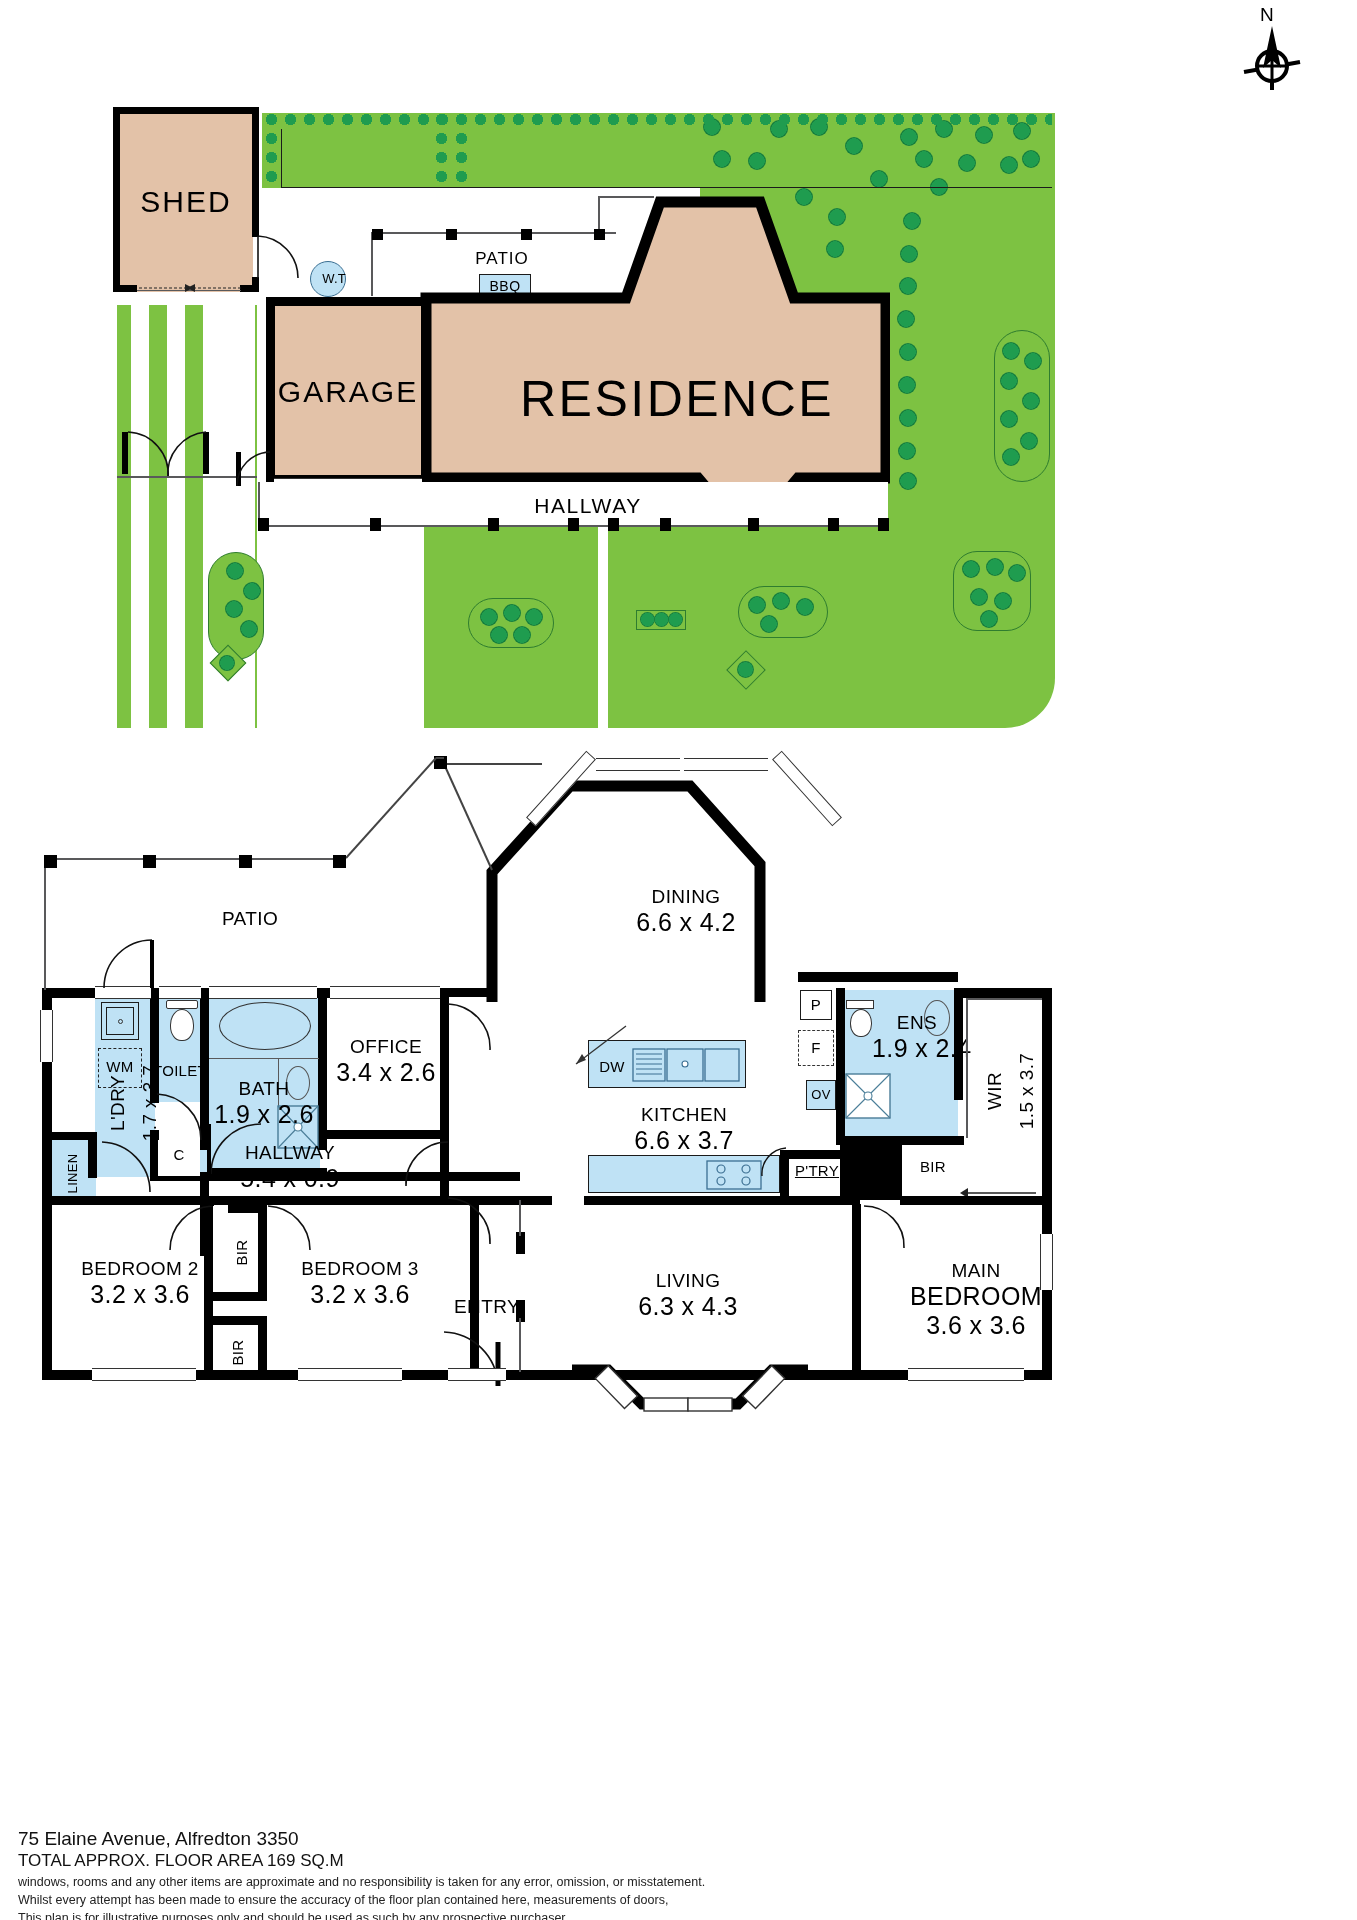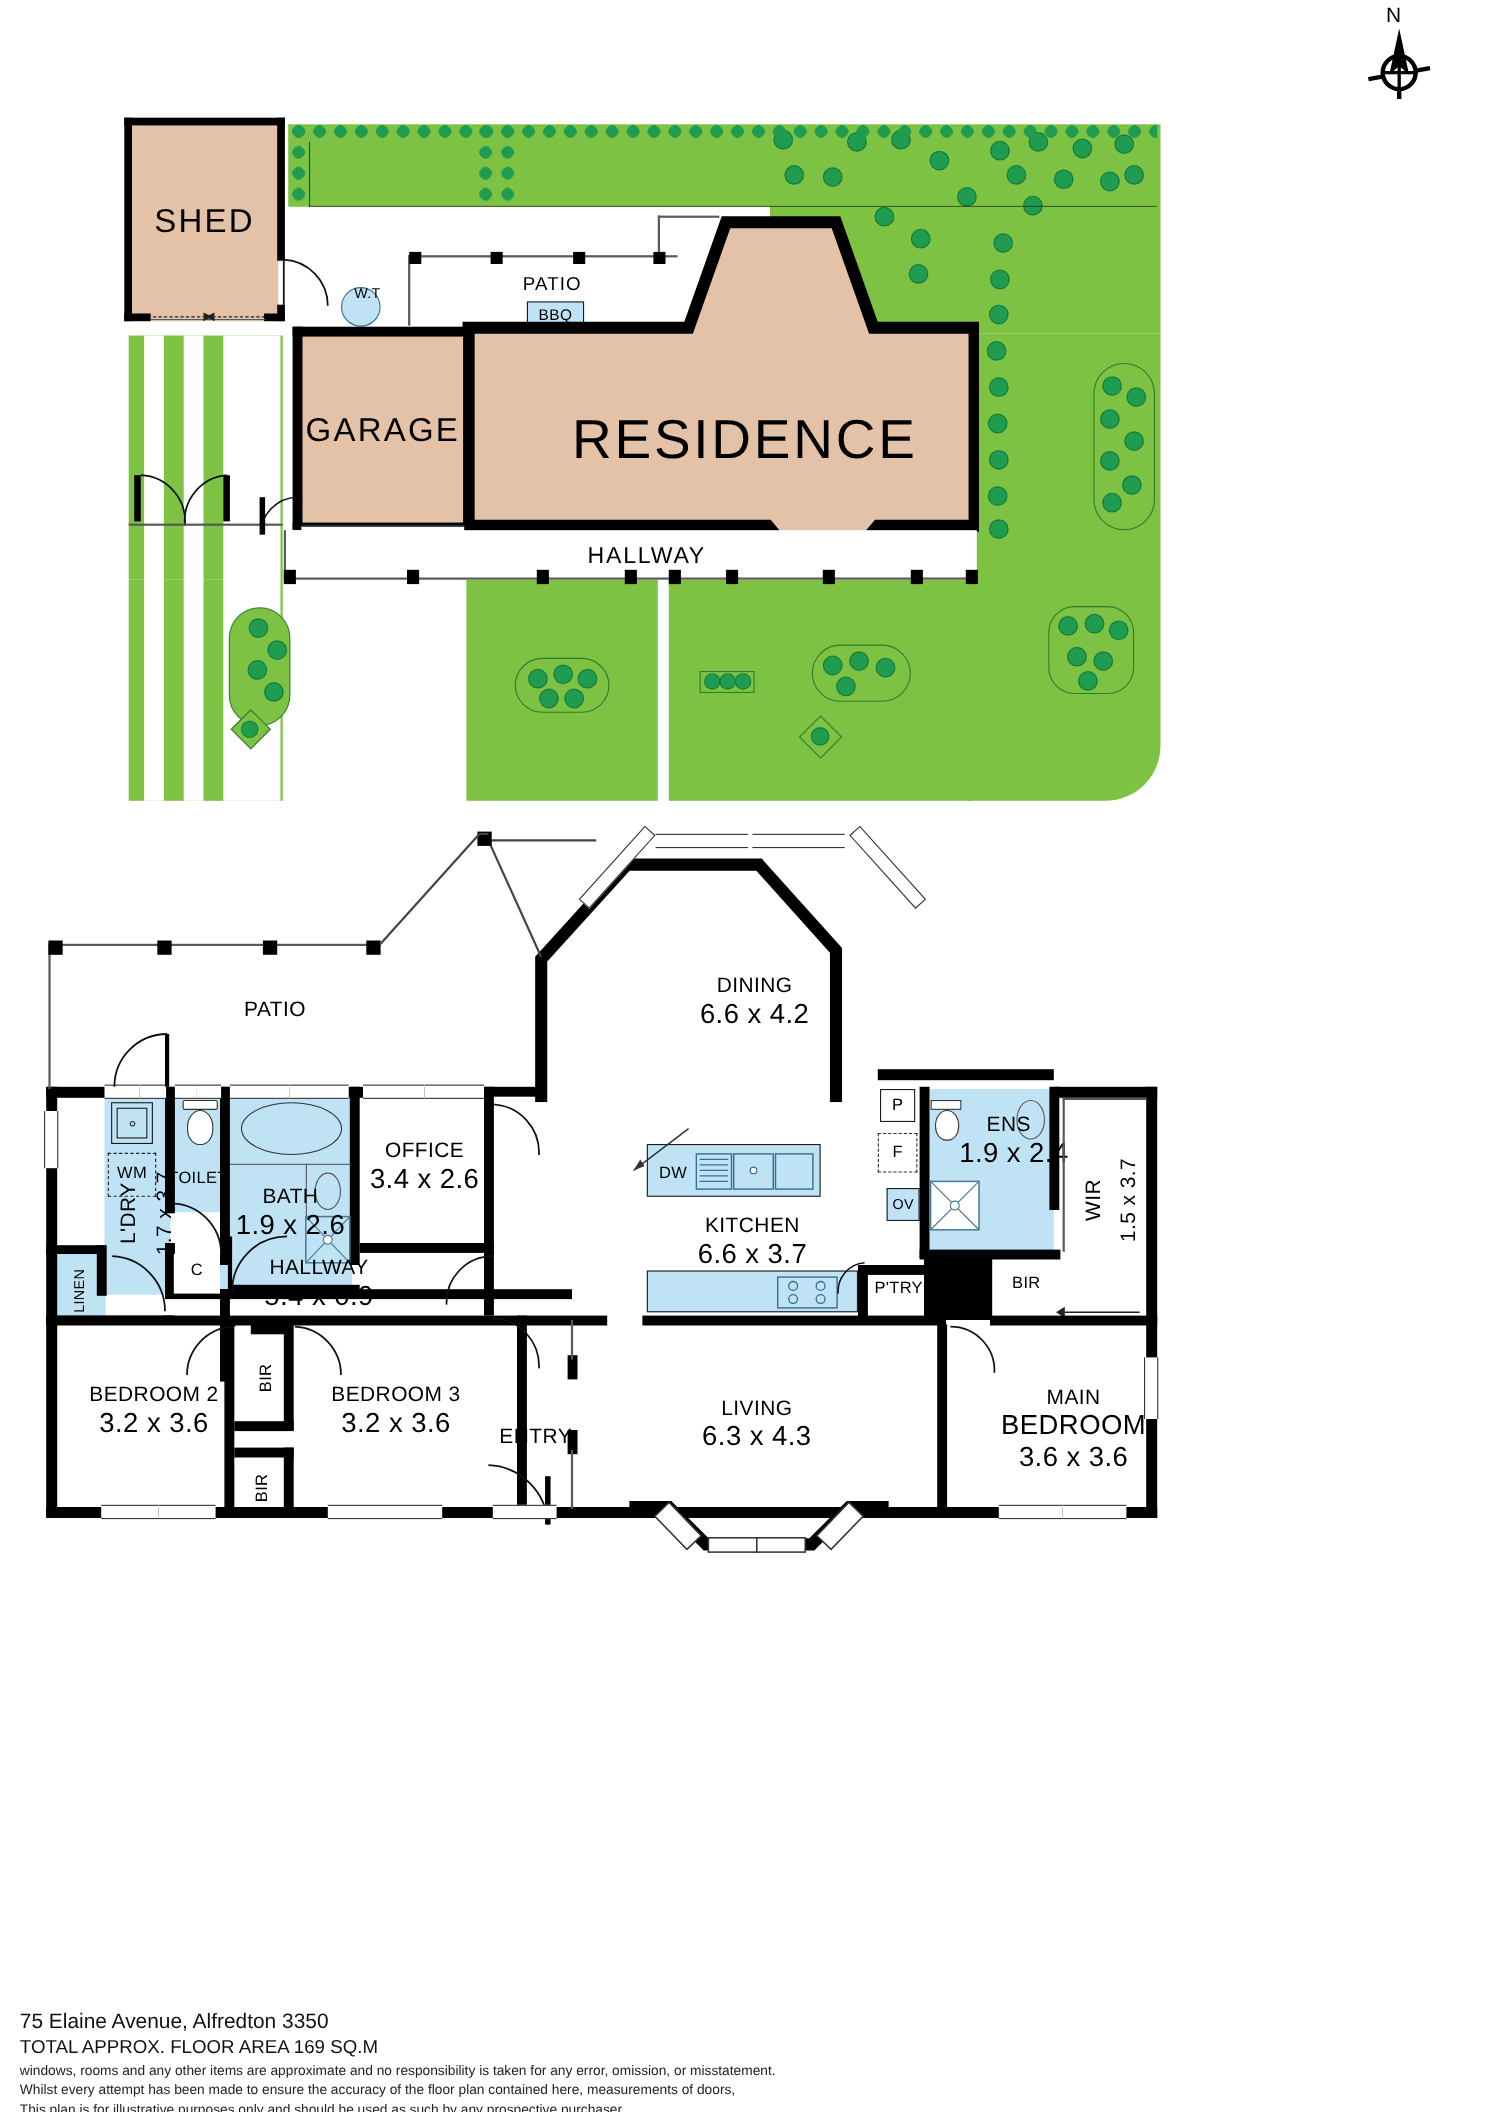--- a/index.html
+++ b/index.html
@@ -202,21 +202,21 @@
     <div class="thinline" style="left:598px; top:196px; width:56px; height:1.6px;"></div>
     <div class="post" style="left:372px; top:229px; width:11px; height:11px;"></div>
     <div class="post" style="left:446px; top:229px; width:11px; height:11px;"></div>
     <div class="post" style="left:521px; top:229px; width:11px; height:11px;"></div>
     <div class="post" style="left:594px; top:229px; width:11px; height:11px;"></div>
     <div class="lbl t-patio" style="left:452px; top:249px; width:100px;">PATIO</div>
     <div class="outline blue" style="left:479px; top:274px; width:52px; height:22px;"></div>
     <div class="lbl t-bbq" style="left:479px; top:278px; width:52px;">BBQ</div>
 
     <div style="position:absolute; left:310px; top:261px; width:36px; height:36px; border-radius:50%; background:#bfe2f5; border:1.4px solid #3b6f92;"></div>
-    <div class="lbl t-wt" style="left:310px; top:260px; width:48px;">W.T</div>
+    <div class="lbl t-wt" style="left:310px; top:272px; width:48px;">W.T</div>
 
     <svg style="position:absolute; left:420px; top:192px;" width="470" height="320">
       <polygon points="6,106 210,106 240,200 240,212 240,106 246,106
                        246,106 246,106 246,106 246,106 246,106 246,106" fill="none"></polygon>
 
       <path d="M6,106 L206,106 L240,10 L340,10 L374,106 L466,106 L466,286 L378,286
                L356,312 L300,312 L278,286 L6,286 Z" fill="#e3c2a8" stroke="#000" stroke-width="11" stroke-linejoin="miter"></path>
     </svg>
 
     <div class="roomfill tan" style="left:272px; top:303px; width:152px; height:172px;"></div>
@@ -470,21 +470,21 @@
       <circle cx="15" cy="9" r="4" fill="none" stroke="#3b6f92" stroke-width="1.2"></circle>
       <circle cx="40" cy="9" r="4" fill="none" stroke="#3b6f92" stroke-width="1.2"></circle>
       <circle cx="15" cy="21" r="4" fill="none" stroke="#3b6f92" stroke-width="1.2"></circle>
       <circle cx="40" cy="21" r="4" fill="none" stroke="#3b6f92" stroke-width="1.2"></circle>
     </svg>
 
     <div class="wall" style="left:584px; top:1196px; width:276px; height:9px;"></div>
     <div class="wall" style="left:780px; top:1150px; width:9px; height:50px;"></div>
     <div class="wall" style="left:780px; top:1150px; width:72px; height:9px;"></div>
 
-    <div class="lbl t-small" style="left:784px; top:1162px; width:66px;">P'TRY</div>
+    <div class="lbl t-small" style="left:784px; top:1162px; width:66px;text-decoration:underline;">P'TRY</div>
     <svg style="position:absolute; left:760px; top:1146px;" width="30" height="34">
       <path d="M26 2 A26 26 0 0 0 2 30" fill="none" stroke="#111" stroke-width="1.4"></path>
     </svg>
 
     <div class="outline whitefill" style="left:800px; top:990px; width:32px; height:30px;"></div>
     <div class="lbl t-small" style="left:800px; top:996px; width:32px;">P</div>
     <div style="position:absolute; left:798px; top:1030px; width:36px; height:36px; border:1.8px dashed #333;"></div>
     <div class="lbl t-small" style="left:798px; top:1039px; width:36px;">F</div>
     <div class="lbl t-tiny" style="left:806px; top:1088px; width:30px;">OV</div>
 

